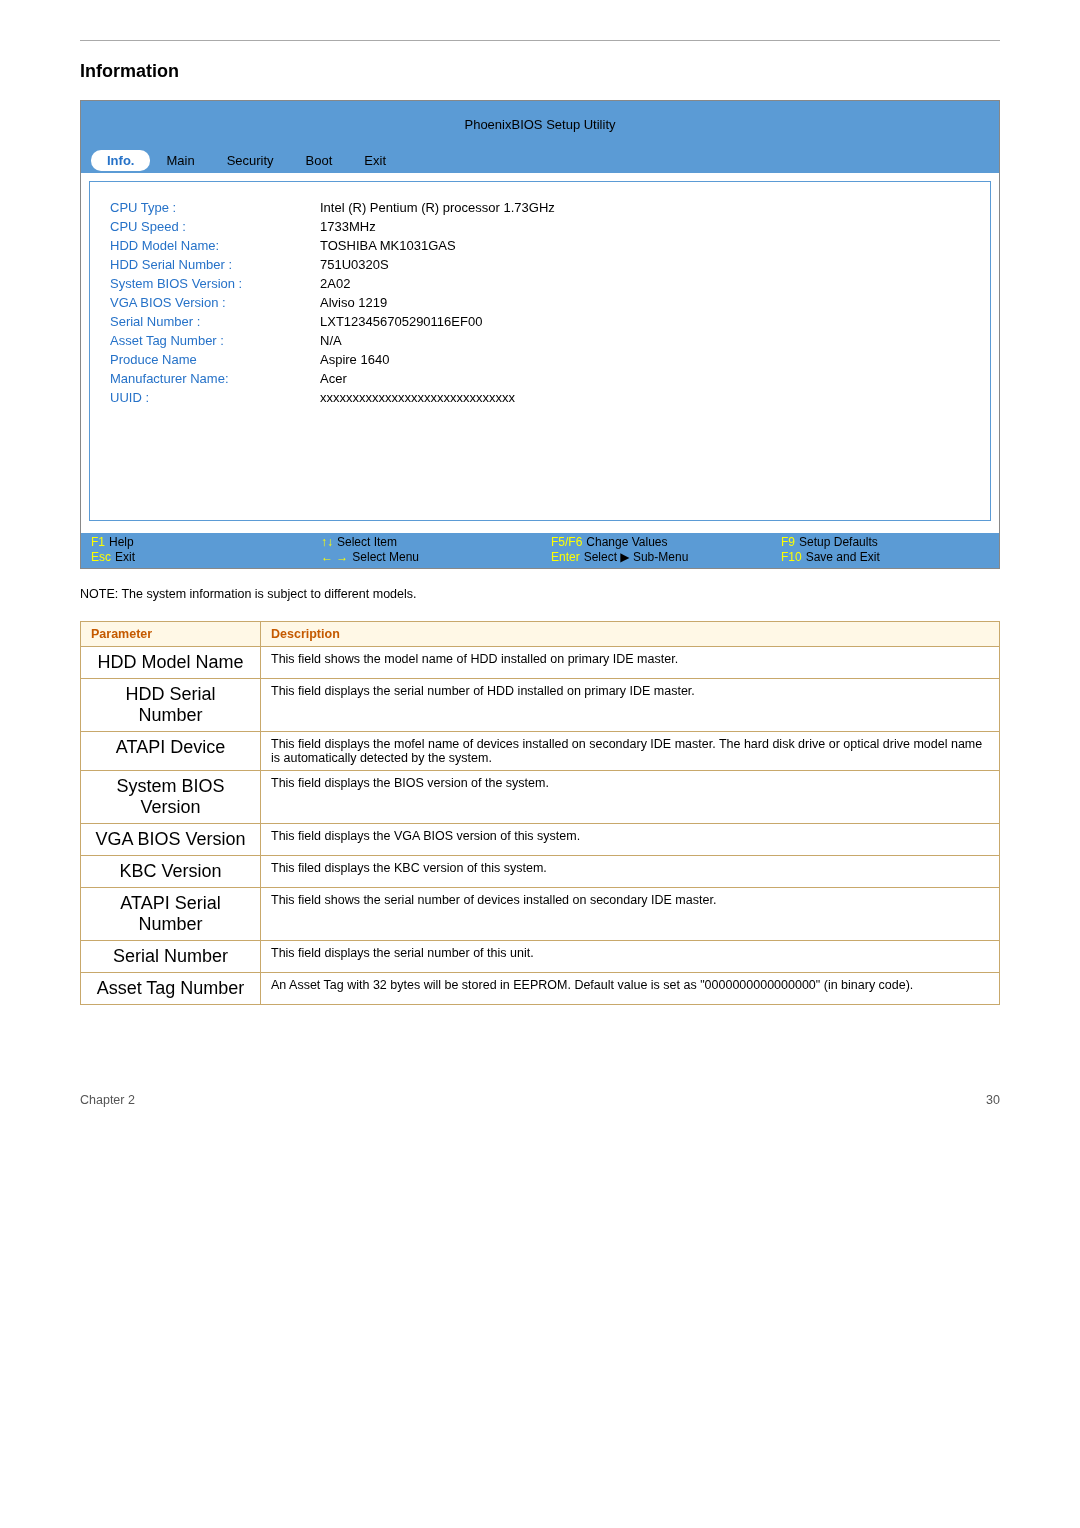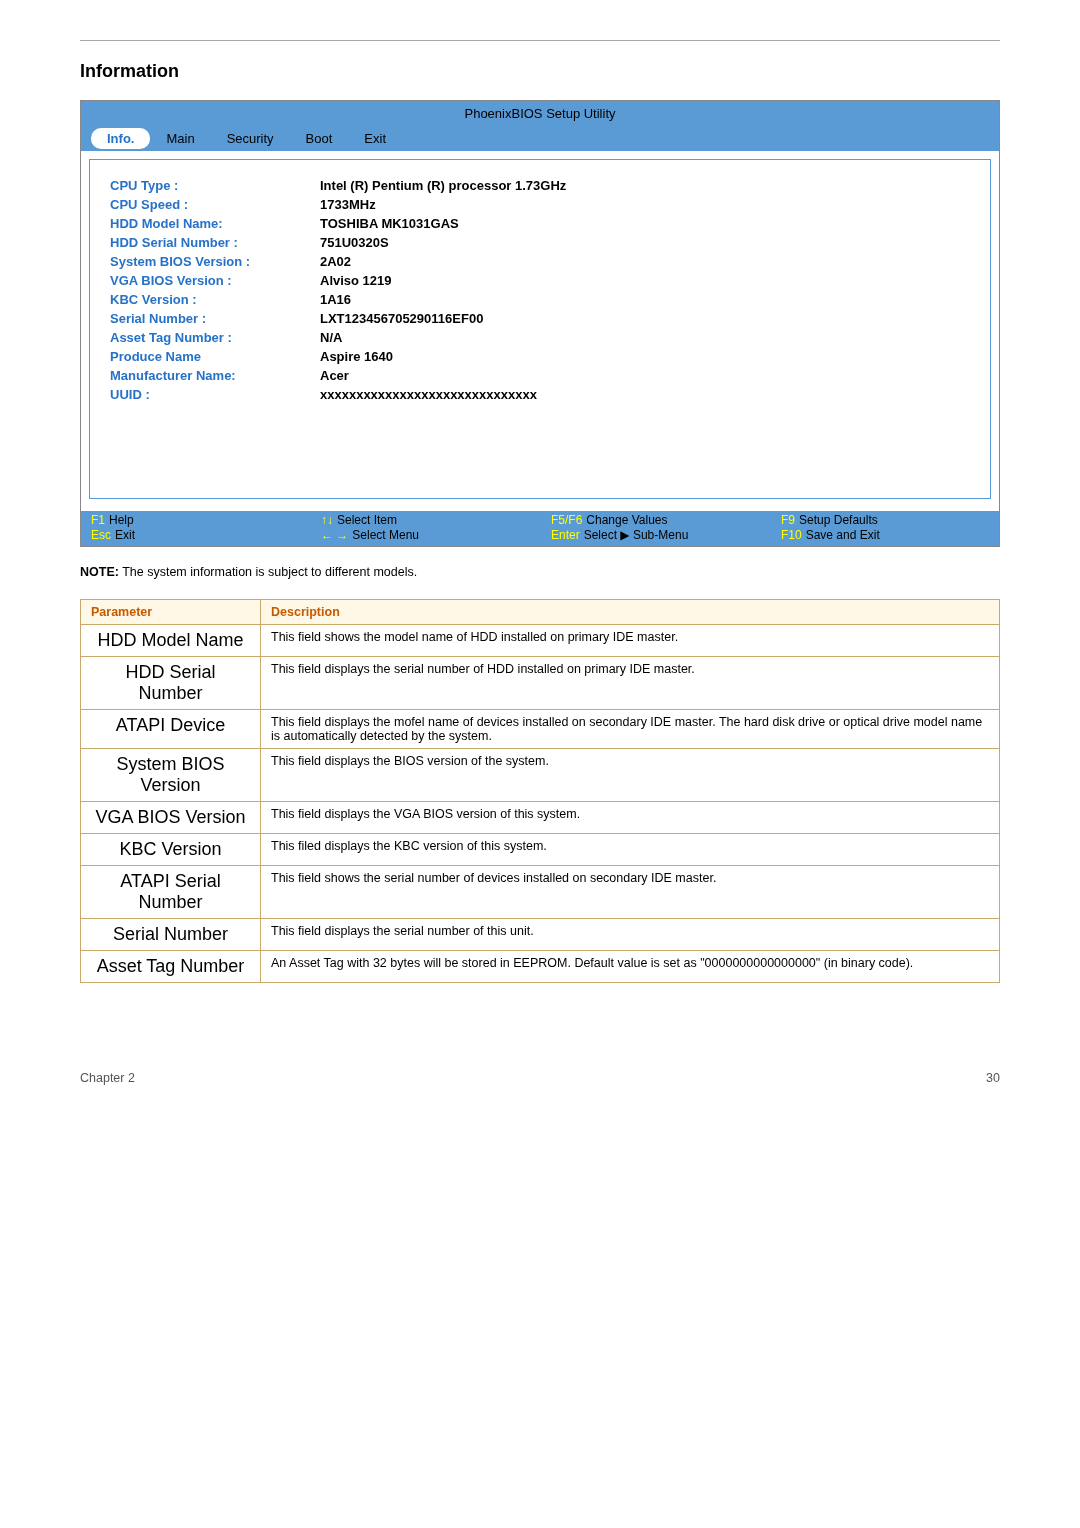--- a/index.html
+++ b/index.html
@@ -28,21 +28,21 @@
     
     .bios-container {
       border: 1.5px solid #888;
       margin-bottom: 18px;
     }
 
     .bios-title-bar {
       background: #5b9bd5;
       color: #000;
       text-align: center;
-      padding: 5px 0;
+      padding: 16px 0;
       font-size: 13px;
     }
 
     .bios-nav {
       background: #5b9bd5;
       display: flex;
       flex-direction: row;
       align-items: center;
       padding: 2px 10px;
       gap: 0;
@@ -61,21 +61,20 @@
       font-weight: bold;
       border-radius: 10px;
     }
 
     .bios-content {
       background: #fff;
       border: 1.5px solid #5b9bd5;
       margin: 8px;
       padding: 18px 20px 60px 20px;
       min-height: 340px;
-      font-weight: bold;
     }
 
     .bios-row {
       display: flex;
       flex-direction: row;
       margin-bottom: 4px;
     }
 
     .bios-label {
       color: #2672c8;
@@ -122,21 +121,21 @@
     }
 
     
     .note-text {
       font-size: 12.5px;
       margin-bottom: 20px;
       margin-top: 6px;
     }
 
     .note-text strong {
-      font-weight: bold;
+      font-weight: normal;
     }
 
     
     .param-table {
       width: 100%;
       border-collapse: collapse;
       font-size: 12.5px;
       padding-left: 48px;
     }
 
@@ -213,24 +212,20 @@
           <span class="bios-label">HDD Serial Number :</span>
           <span class="bios-value">751U0320S</span>
         </div>
         <div class="bios-row">
           <span class="bios-label">System BIOS Version :</span>
           <span class="bios-value">2A02</span>
         </div>
         <div class="bios-row">
           <span class="bios-label">VGA BIOS Version :</span>
           <span class="bios-value">Alviso 1219</span>
-        </div>
-        <div class="bios-row">
-          <span class="bios-label">KBC Version :</span>
-          <span class="bios-value">1A16</span>
         </div>
         <div class="bios-row">
           <span class="bios-label">Serial Number :</span>
           <span class="bios-value">LXT123456705290116EF00</span>
         </div>
         <div class="bios-row">
           <span class="bios-label">Asset Tag Number :</span>
           <span class="bios-value">N/A</span>
         </div>
         <div class="bios-row">

